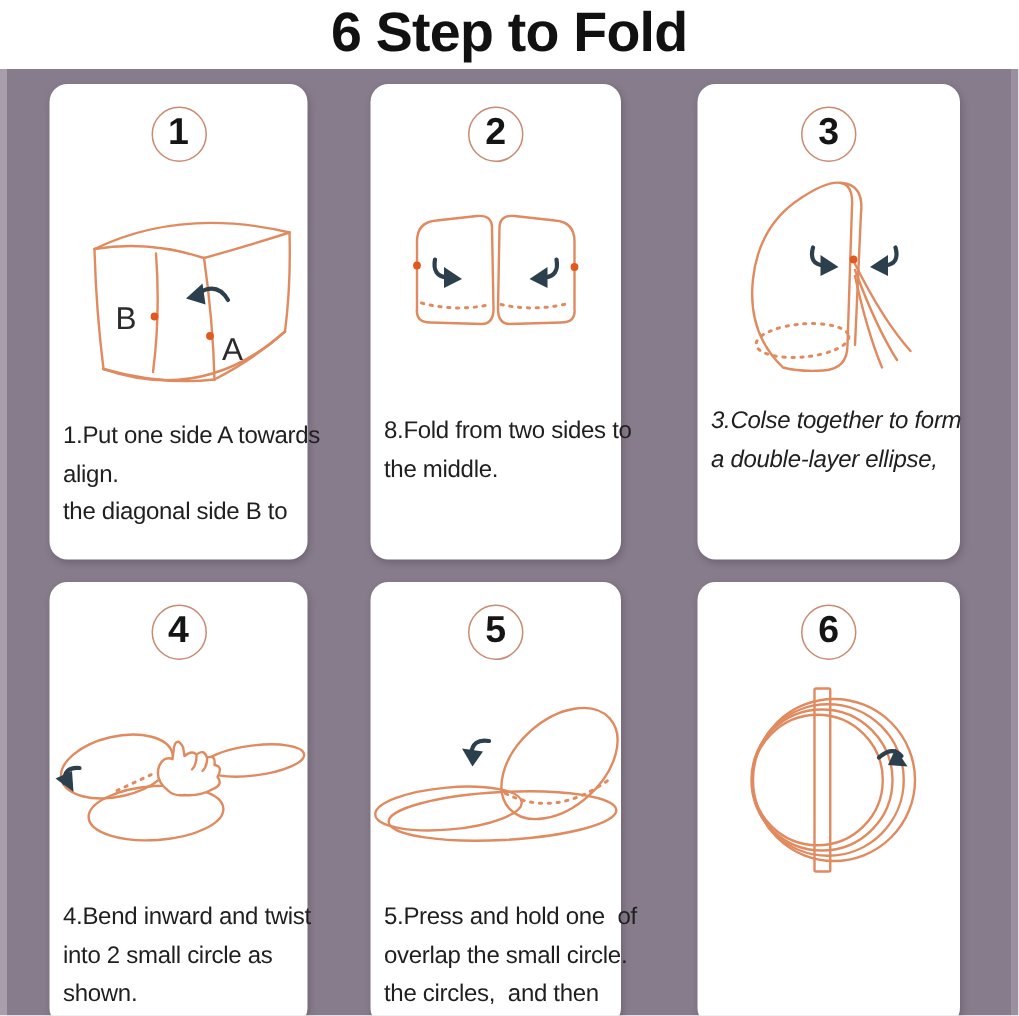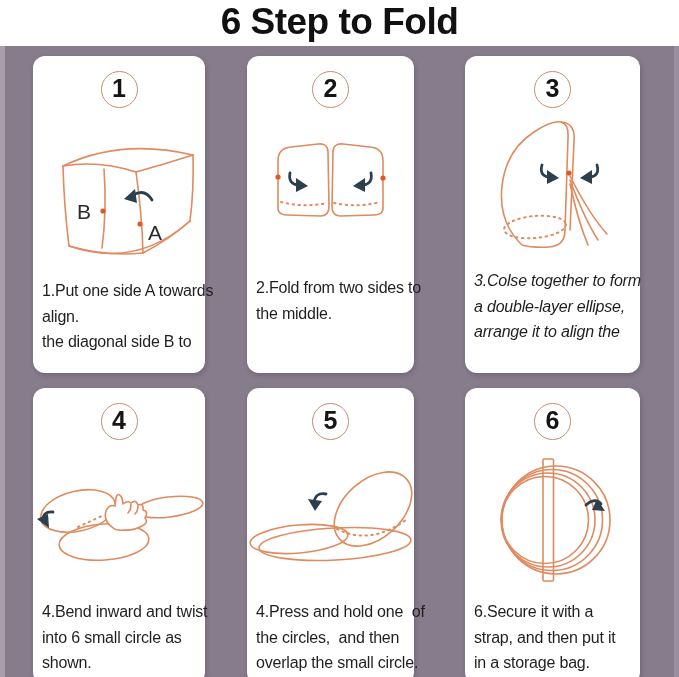--- a/index.html
+++ b/index.html
@@ -101,21 +101,21 @@
         <g>
           <path class="dk" d="M 43,51 Q 41,62 51,63"></path>
           <polygon class="dkf" points="49,56 61,64 49,70"></polygon>
         </g>
         <g>
           <path class="dk" d="M 124,51 Q 126,62 116,63"></path>
           <polygon class="dkf" points="118,56 106,64 118,70"></polygon>
         </g>
       </svg>
       <div class="caption">
-        <div class="ln">2.Fold from two sides to</div>
+        <div class="ln">8.Fold from two sides to</div>
         <div class="ln">the middle.</div>
       </div>
     </section>
 
     <section class="card c3">
       <div class="num">
         <span>3</span>
       </div>
       <svg class="art" width="175" height="150" viewBox="0 0 175 150">
         <g>
@@ -132,21 +132,20 @@
           <polygon class="dkf" points="82,54 94,62 82,68"></polygon>
         </g>
         <g>
           <path class="dk" d="M 132,49 Q 135,60 125,61"></path>
           <polygon class="dkf" points="127,54 115,62 127,68"></polygon>
         </g>
       </svg>
       <div class="caption">
         <div class="ln">3.Colse together to form</div>
         <div class="ln">a double-layer ellipse,</div>
-        <div class="ln">arrange it to align the</div>
       </div>
     </section>
 
     <section class="card c4">
       <div class="num">
         <span>4</span>
       </div>
       <svg class="art" width="172" height="150" viewBox="0 0 172 150">
         <g>
           <ellipse class="o" cx="45" cy="63" rx="38" ry="20" transform="rotate(-13 45 63)"></ellipse>
@@ -157,21 +156,21 @@
           <path class="o" d="M 98,56 Q 98,62 95,65"></path>
           <path class="o" d="M 105,58 Q 105,63 102,66"></path>
         </g>
         <g>
           <path class="dk" d="M 20,64 Q 9,63 10,74"></path>
           <polygon class="dkf" points="4,71 16,80 15,66"></polygon>
         </g>
       </svg>
       <div class="caption">
         <div class="ln">4.Bend inward and twist</div>
-        <div class="ln">into 6 small circle as</div>
+        <div class="ln">into 2 small circle as</div>
         <div class="ln">shown.</div>
       </div>
     </section>
 
     <section class="card c5">
       <div class="num">
         <span>5</span>
       </div>
       <svg class="art" width="167" height="150" viewBox="0 0 167 150">
         <g>
@@ -179,44 +178,39 @@
           <ellipse class="o" cx="52" cy="91" rx="49" ry="14" transform="rotate(-5 52 91)"></ellipse>
           <ellipse class="o" cx="126" cy="61" rx="45" ry="29" transform="rotate(-42 126 61)"></ellipse>
           <path class="od" d="M 90,81 Q 124,98 160,71"></path>
         </g>
         <g>
           <path class="dk" d="M 79,46 Q 68,44 67,55"></path>
           <polygon class="dkf" points="61,51 68,63 75,53"></polygon>
         </g>
       </svg>
       <div class="caption">
-        <div class="ln">4.Press and hold one  of</div>
+        <div class="ln">5.Press and hold one  of</div>
+        <div class="ln">overlap the small circle.</div>
         <div class="ln">the circles,  and then</div>
-        <div class="ln">overlap the small circle.</div>
       </div>
     </section>
 
     <section class="card c6">
       <div class="num">
         <span>6</span>
       </div>
       <svg class="art" width="175" height="150" viewBox="0 0 175 150">
         <g>
           <circle class="o" cx="91" cy="72" r="54"></circle>
           <circle class="o" cx="87" cy="72" r="50.5"></circle>
           <circle class="o" cx="83" cy="72" r="47"></circle>
           <circle class="o" cx="80" cy="72" r="43.5"></circle>
           <rect class="o" x="78" y="11" width="10.5" height="122" rx="1"></rect>
         </g>
         <g>
           <path class="dk" d="M 121,57 Q 130,49 136,56"></path>
           <polygon class="dkf" points="132,51 140,63 127,62"></polygon>
         </g>
       </svg>
-      <div class="caption">
-        <div class="ln">6.Secure it with a</div>
-        <div class="ln">strap, and then put it</div>
-        <div class="ln">in a storage bag.</div>
-      </div>
     </section>
 
   </div>
 </div>
 
 </body></html>

